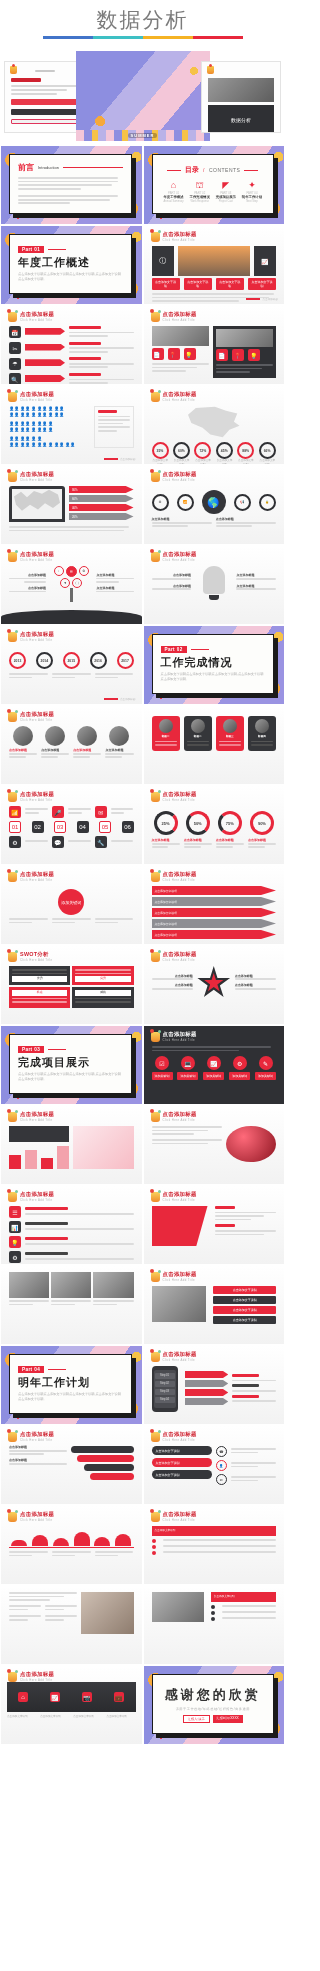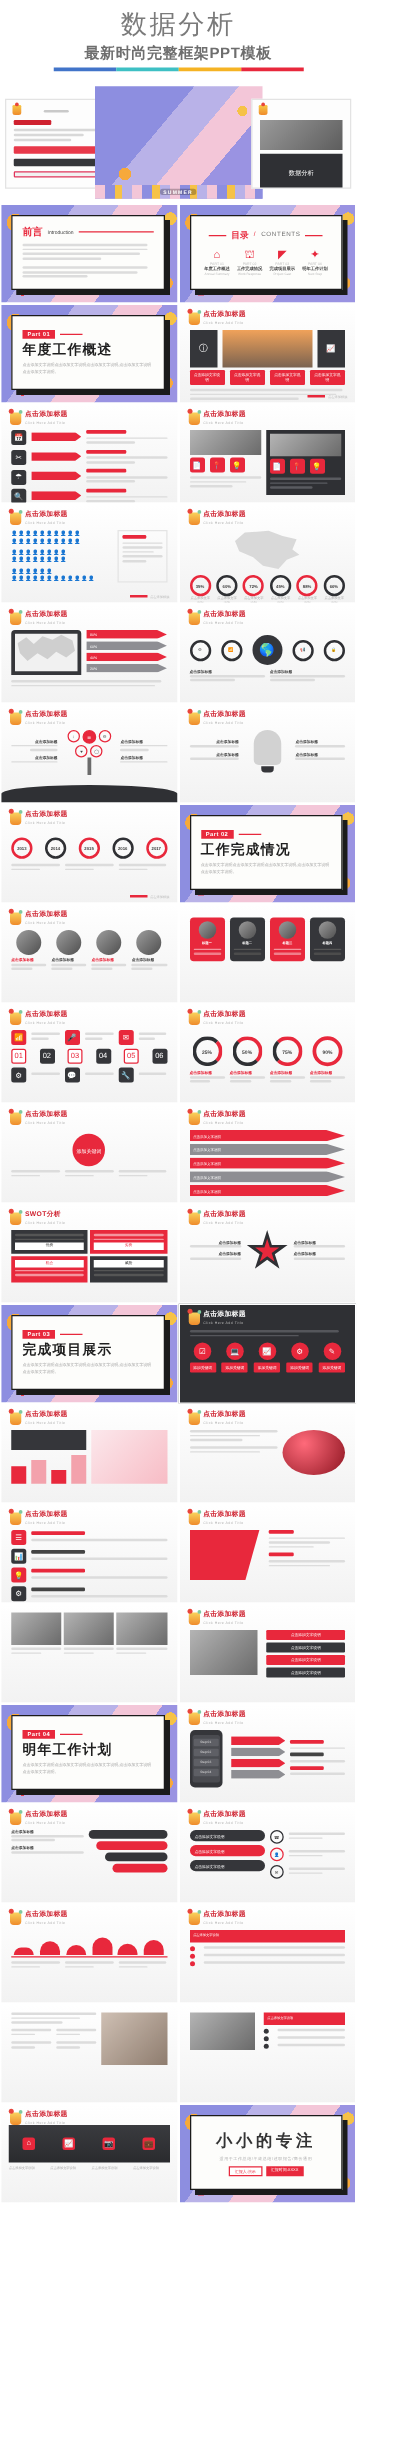--- a/index.html
+++ b/index.html
@@ -196,21 +196,20 @@
   .redbox{background:#e8283c;color:#fff;font-size:2.6px;padding:3px;line-height:3.6px;}
   .dkbox{background:#35363a;color:#ccc;font-size:2.6px;padding:3px;line-height:3.6px;}
 </style>
 </head>
 <body>
 
 <div class="page">
 
   <div class="masthead">
     <div class="mast-title">数据分析</div>
-    <div class="mast-sub">最新时尚完整框架PPT模板</div>
     <div class="mast-rule">
       <i style="background:#4274c9"></i>
         <i style="background:#3ec0c4"></i>
         <i style="background:#f5b324"></i>
         <i style="background:#e8283c"></i>
     </div>
   </div>
 
   <div class="hero">
 
@@ -1417,21 +1416,21 @@
             </div>
           <div class="col">
               <div class="tsp">点击添加文字说明</div>
             </div>
         </div>
       </div>
     </div>
 
     <div class="slide sl-cover sl-thanks">
       <div class="card">
-        <div class="th-h">小小的专注</div>
+        <div class="th-h">感谢您的欣赏</div>
         <div class="th-p">适用于工作总结/年终总结/述职报告/商务通用</div>
         <div class="th-btns">
           <span class="g">汇报人:演示</span>
           <span>汇报时间:XXXX</span>
         </div>
       </div>
     </div>
 
   </div>
 </div>

